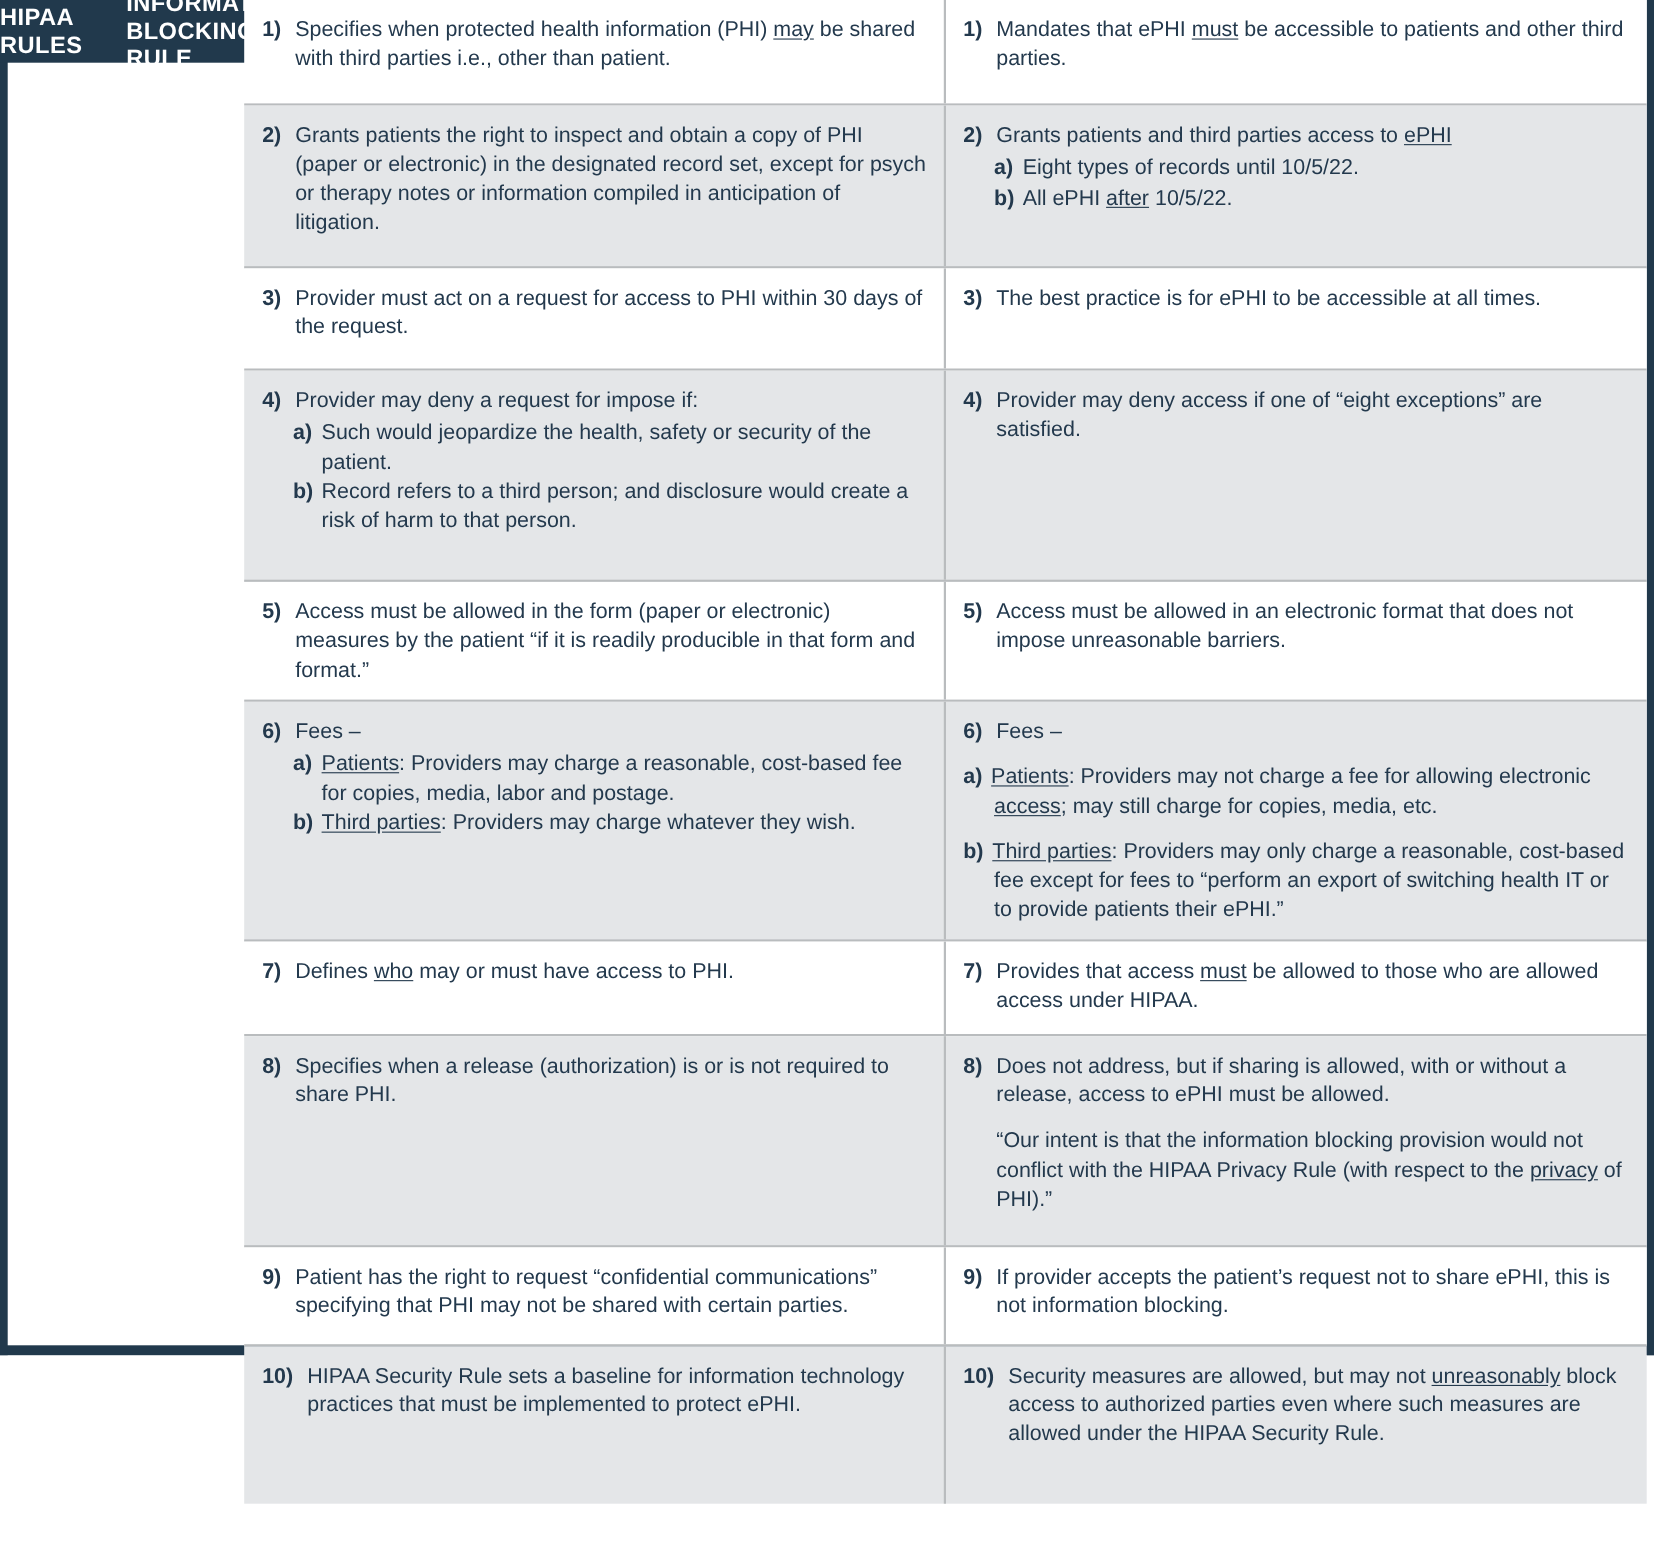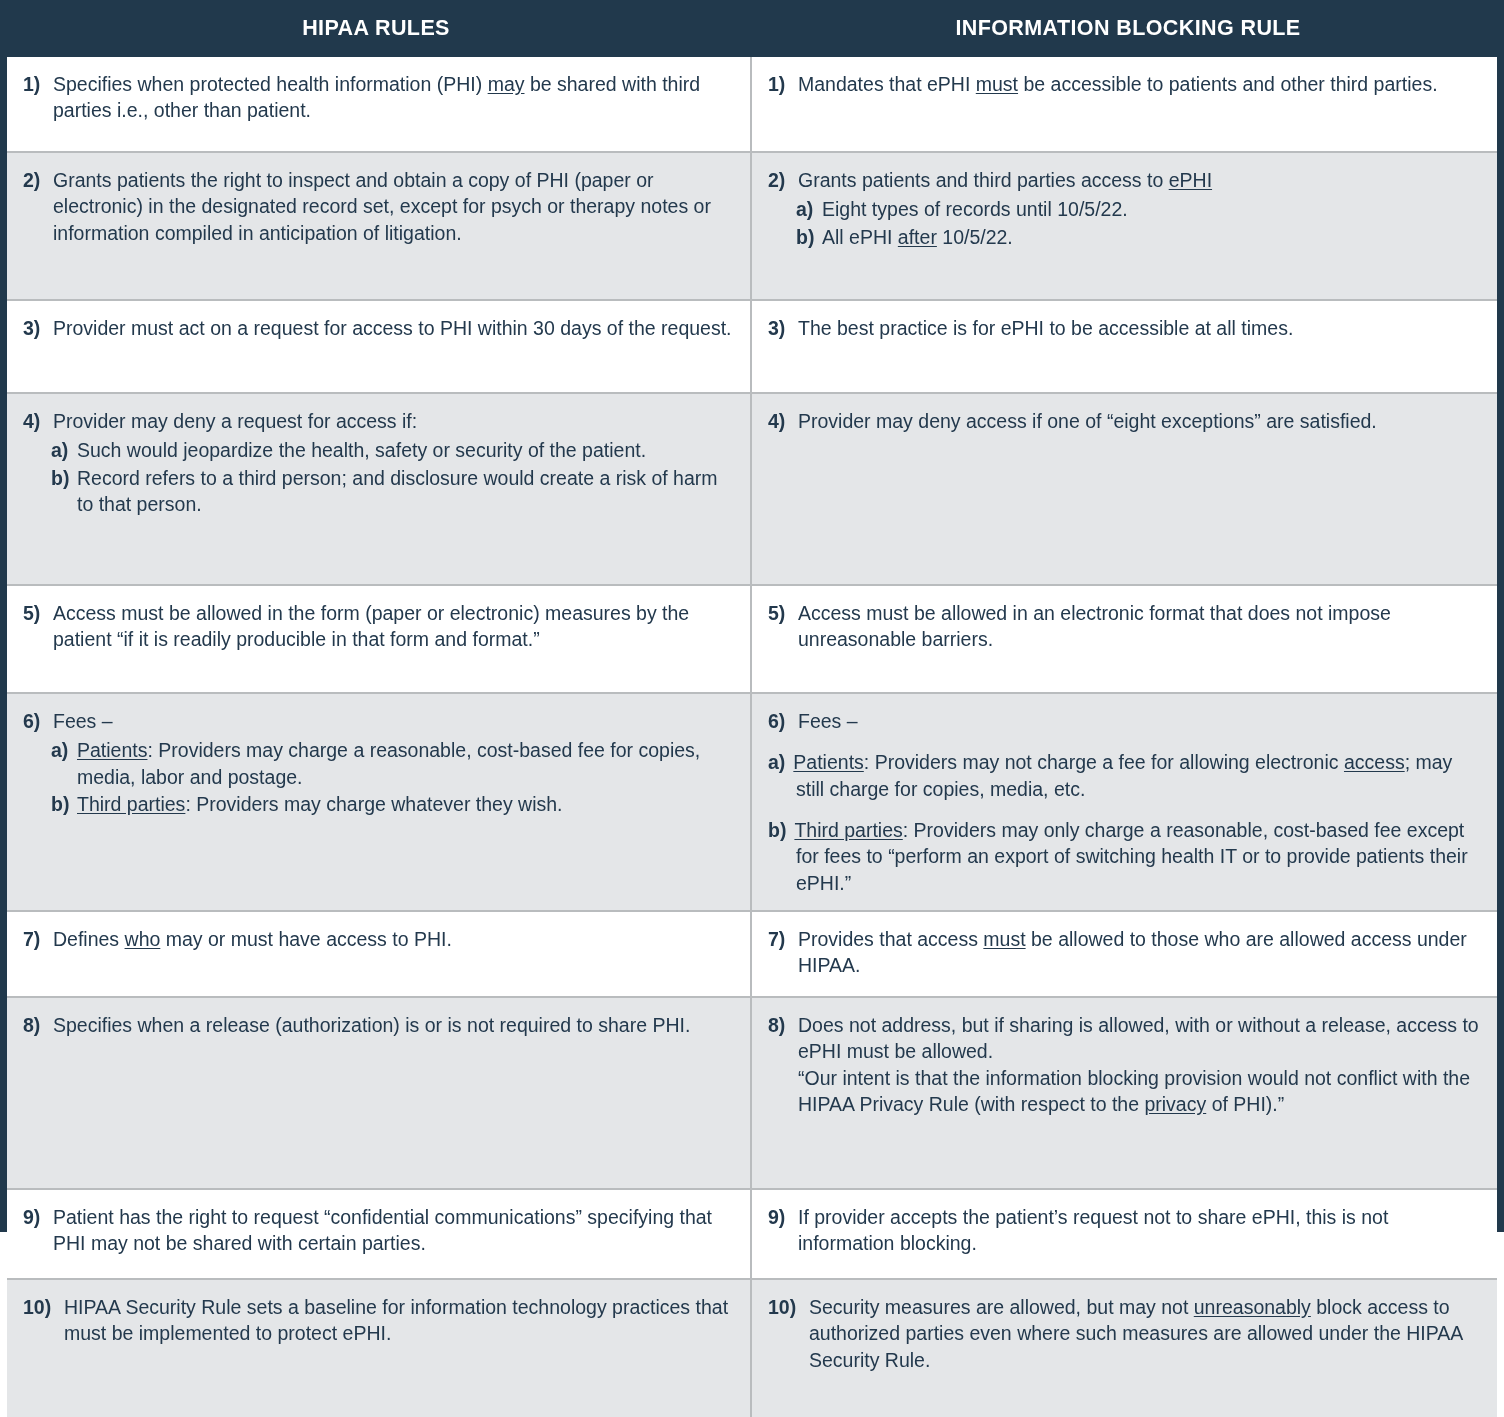--- a/index.html
+++ b/index.html
@@ -13,21 +13,21 @@
     height: 1417px;
     font-family: "Liberation Sans", sans-serif;
     color: #23394d;
     overflow: hidden;
   }
 
   .comparison-table {
     width: 1504px;
     height: 1232px;
     display: flex;
-    flex-direction: column;
+    flex-direction: row;
     border-left: 7px solid #21394c;
     border-right: 7px solid #21394c;
     border-bottom: 9px solid #21394c;
     background: #ffffff;
   }
 
   
   .table-header {
     display: flex;
     height: 57px;
@@ -105,21 +105,21 @@
   }
   .sub.flow .subitem .marker {
     display: inline;
     min-width: 0;
     margin-right: 8px;
   }
 
   .para {
     font-size: 19.5px;
     line-height: 1.35;
-    margin-top: 0;
+    margin-top: 16px;
   }
 
   u { text-decoration: underline; text-underline-offset: 2px; }
 </style>
 </head>
 <body>
 
 <div class="comparison-table">
 
   <div class="table-header">
@@ -190,21 +190,21 @@
               <span class="item-body">The best practice is for ePHI to be accessible at all times.</span>
             </div>
           </div>
         </div>
       </div>
       <div class="table-row shaded" style="flex: 0 0 192px;">
         <div class="cell left">
           <div class="items">
             <div class="item">
               <span class="marker">4)</span>
-              <span class="item-body">Provider may deny a request for access if:</span>
+              <span class="item-body">Provider may deny a request for impose if:</span>
             </div>
             <div class="sub">
               <div class="subitem">
                 <span class="marker">a)</span>
                 <span class="item-body">Such would jeopardize the health, safety or security of the patient.</span>
               </div>
               <div class="subitem">
                 <span class="marker">b)</span>
                 <span class="item-body">Record refers to a third person; and disclosure would create a risk of harm to that person.</span>
               </div>

